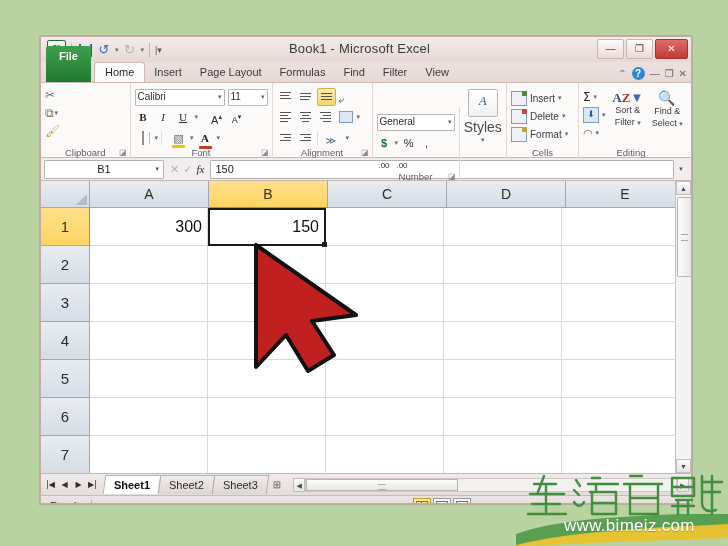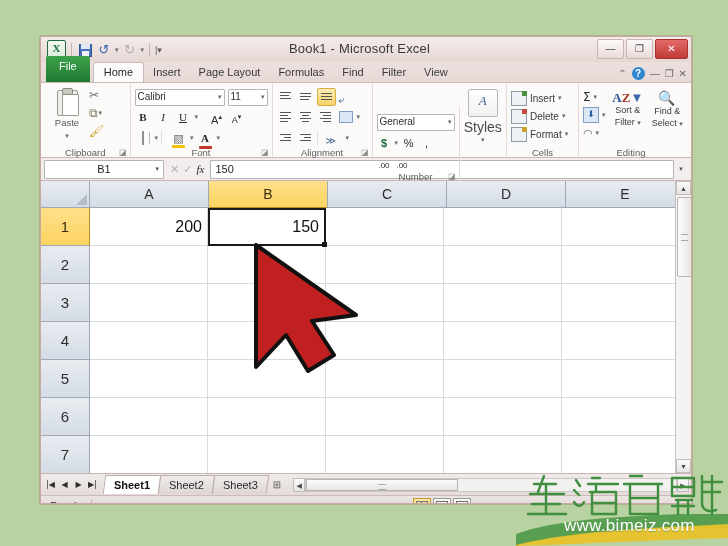--- a/index.html
+++ b/index.html
@@ -57,22 +57,22 @@
 
   
   .tabbar{
     position:relative;height:20px;background:linear-gradient(to bottom,#ece0de,#e6d8d5);
     padding-left:5px;display:flex;align-items:flex-end;
   }
   .tab{
     font-size:11px;color:#3b3b3b;padding:3px 9px 3px 9px;line-height:13px;white-space:nowrap;
   }
   .tab.file{
-    background:linear-gradient(to bottom,#3ea14a,#1e7a31);color:#fff;font-weight:normal;
-    border-radius:2px 2px 0 0;padding:4px 13px 9px;margin-right:3px;
+    background:linear-gradient(to bottom,#3ea14a,#1e7a31);color:#fff;font-weight:bold;
+    border-radius:2px 2px 0 0;padding:4px 13px 19px;margin-right:3px;
   }
   .tab.active{
     background:#fbfbfb;border:1px solid #cdbab7;border-bottom:none;border-radius:3px 3px 0 0;
     padding:3px 10px 4px;position:relative;top:1px;color:#2a2a2a;
   }
   .tabright{position:absolute;right:4px;bottom:2px;display:flex;align-items:center;gap:5px;}
   .helpico{width:13px;height:13px;border-radius:50%;background:#2f86d0;color:#fff;
            font-size:10px;font-weight:bold;text-align:center;line-height:13px;}
   .minor{font-size:10px;color:#6b6b6b;}
 
@@ -346,29 +346,20 @@
         <div class="minor">—</div>
         <div class="minor">❐</div>
         <div class="minor">✕</div>
       </div>
     </div>
 
     <div class="ribbon">
 
       <div class="grp" style="width:92px">
         <div class="grp-body">
-          <div class="paste-btn">
-            <div class="paste-ico">
-              <div class="clip-board"></div>
-                <div class="clip-page"></div>
-                <div class="clip-clipt"></div>
-            </div>
-            <div class="paste-txt">Paste</div>
-            <div class="tiny-caret">▾</div>
-          </div>
           <div class="clip-small">
             <div class="sm">
                 <span class="scissors">✂</span>
               </div>
             <div class="sm">
                 <span class="copyico">⧉</span>
                 <span class="tiny-caret">▾</span>
               </div>
             <div class="sm">
                 <span class="brushico">🖌</span>
@@ -587,21 +578,21 @@
         <div class="ch" style="width:118px">A</div>
         <div class="ch sel" style="width:118px">B</div>
         <div class="ch" style="width:118px">C</div>
         <div class="ch" style="width:118px">D</div>
         <div class="ch" style="width:118px">E</div>
       </div>
 
       <div class="gridrows">
         <div class="grow">
           <div class="rh sel">1</div>
-          <div class="cell" style="width:118px">200</div>
+          <div class="cell" style="width:118px">300</div>
           <div class="cell active" style="width:118px">150</div>
           <div class="cell" style="width:118px"></div>
           <div class="cell" style="width:118px"></div>
           <div class="cell" style="width:118px"></div>
         </div>
         <div class="grow">
           <div class="rh">2</div>
           <div class="cell" style="width:118px"></div>
           <div class="cell" style="width:118px"></div>
           <div class="cell" style="width:118px"></div>

